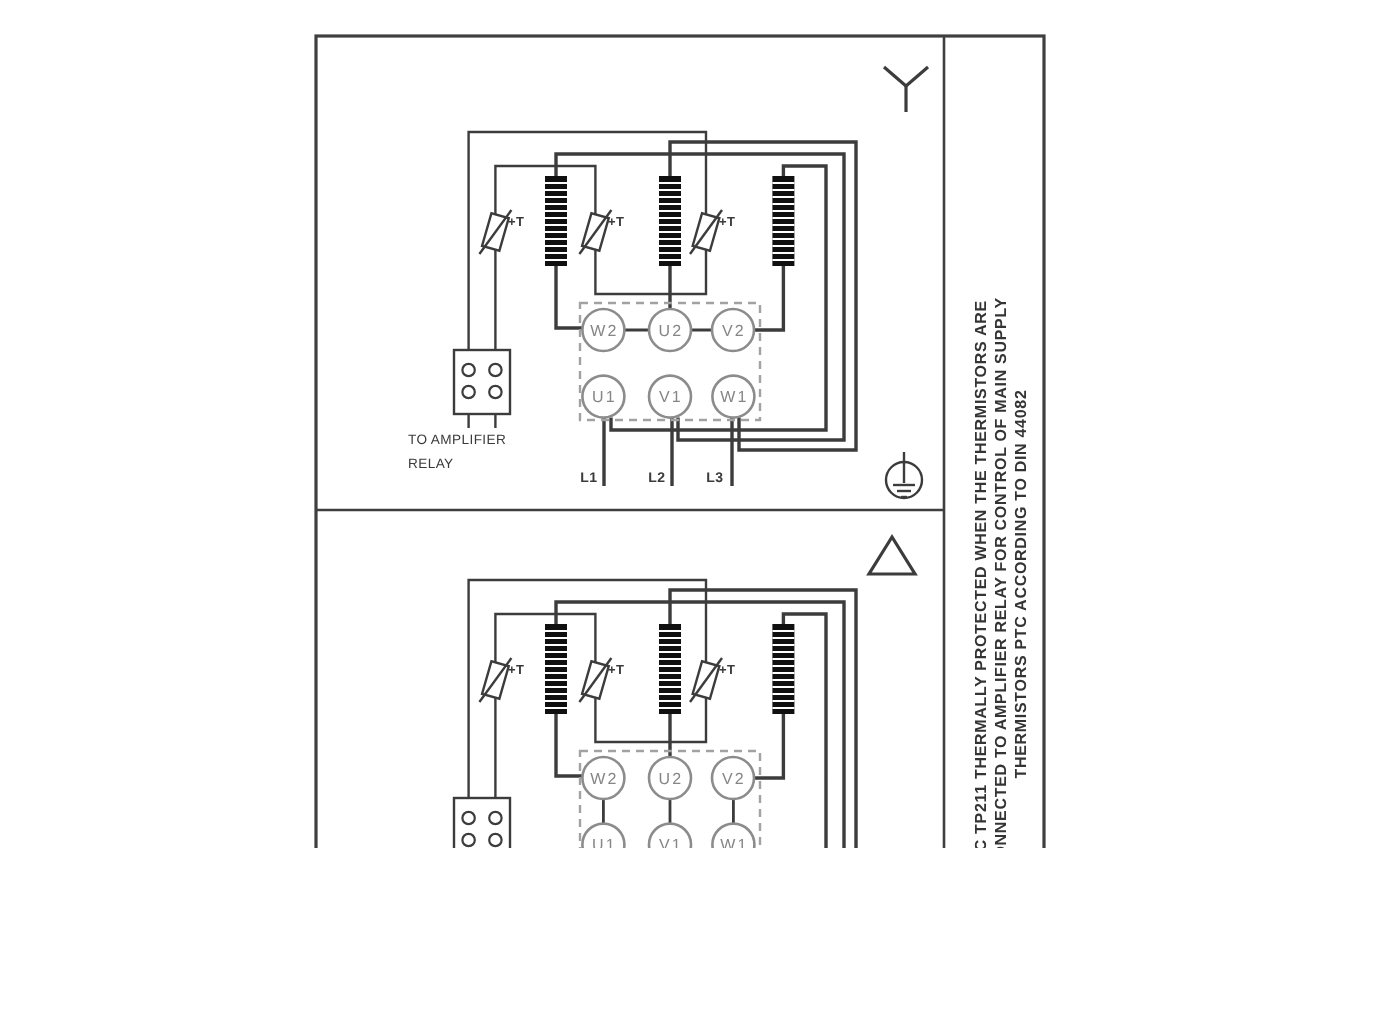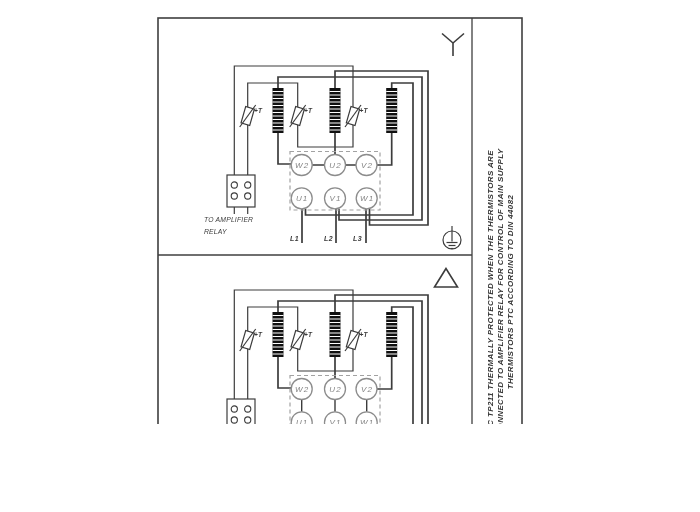--- a/index.html
+++ b/index.html
@@ -1,17 +1,17 @@
 <!DOCTYPE html>
 <html><head>
 <meta charset="utf-8">
 <style>
   html,body{margin:0;padding:0;background:#ffffff;}
   .stage{position:relative;width:700px;height:424px;background:#ffffff;overflow:hidden;
-         font-family:"Liberation Sans",sans-serif;font-style:italic;}
+         font-family:"Liberation Sans",sans-serif;}
   svg text{font-family:"Liberation Sans",sans-serif;fill:#3b3b3b;}
   .t-label{font-size:6.5px;font-weight:600;letter-spacing:.2px;}
   .amp-label{font-size:6.8px;letter-spacing:.2px;}
   .supply-label{font-size:7px;font-weight:700;letter-spacing:.3px;}
   .term-label{font-size:8px;fill:#858585;letter-spacing:1.1px;font-weight:400;}
   .note-label{font-size:8px;font-weight:600;letter-spacing:.35px;fill:#343434;}
 </style>
 </head>
 <body>
 

